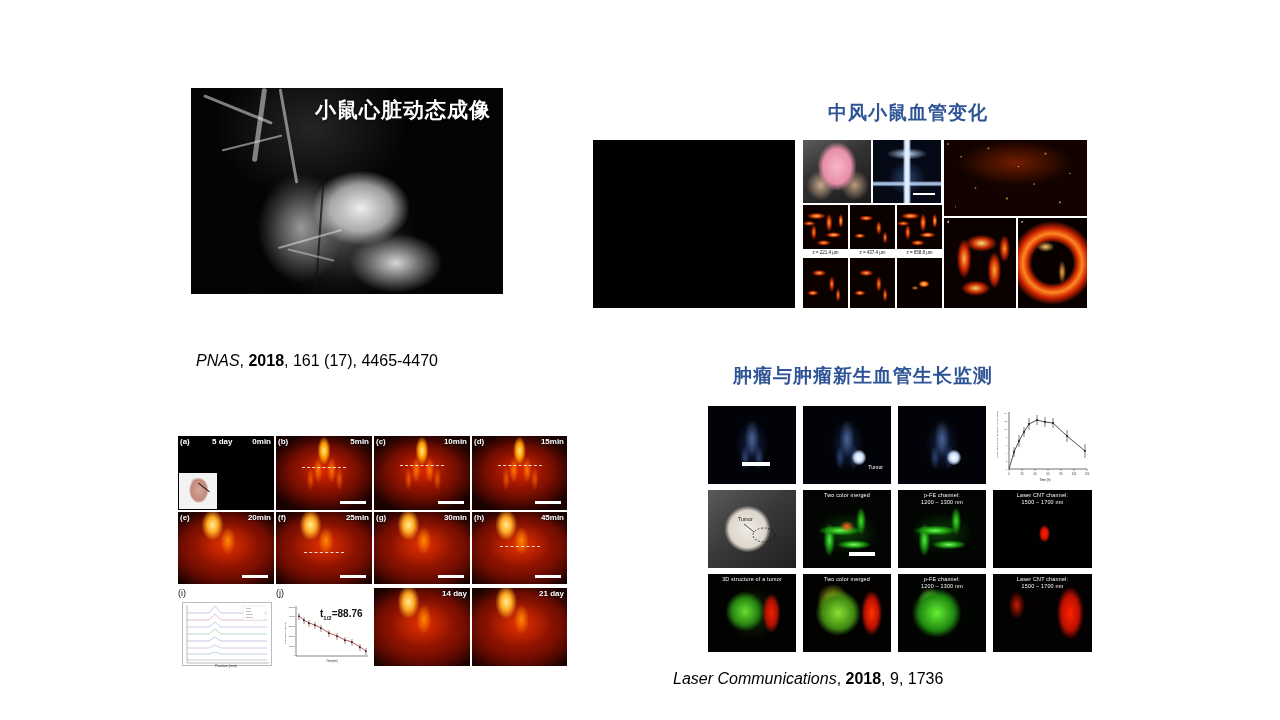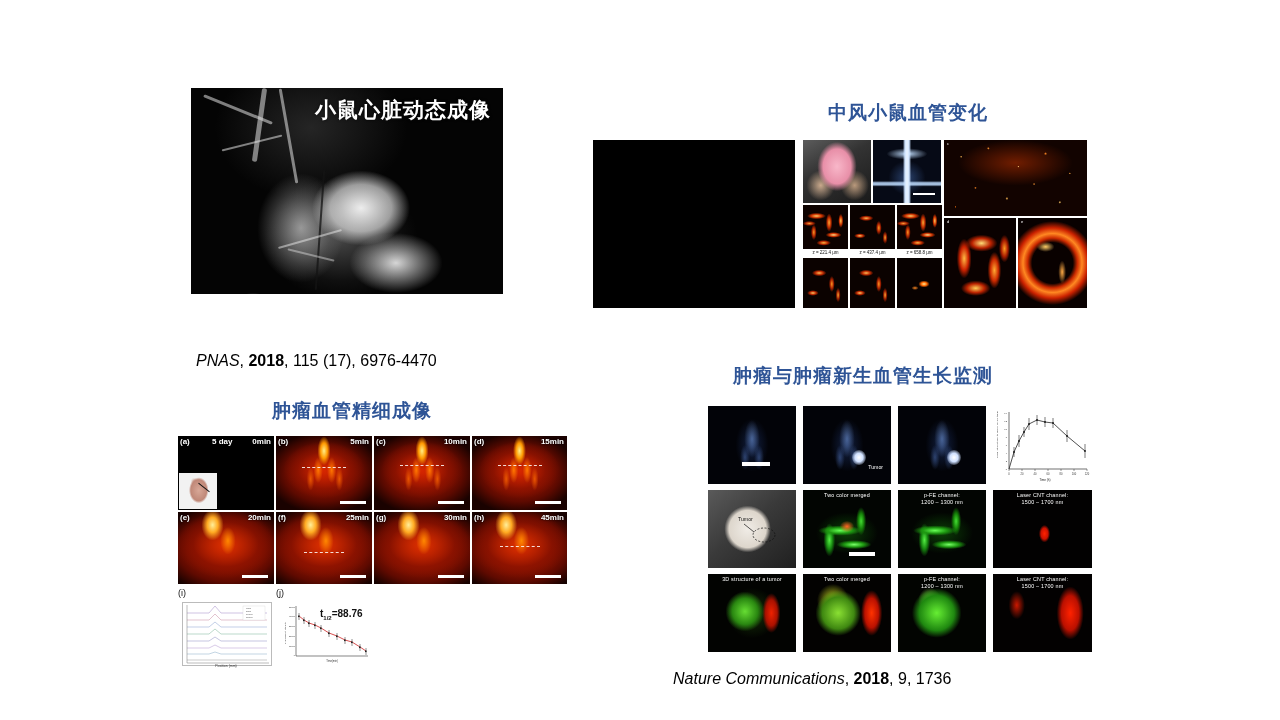--- a/index.html
+++ b/index.html
@@ -280,21 +280,21 @@
     <div class="vessel v2"></div>
     <div class="vessel v3"></div>
     <div class="vessel v4"></div>
     <div class="vessel v5"></div>
     <div class="vessel v6"></div>
     <div class="vessel v7"></div>
     <div class="overlay-text">小鼠心脏动态成像</div>
   </div>
 
   <div class="caption" id="cap-pnas">
-    <i>PNAS</i><span>, </span><b>2018</b><span>, 115 (17), 6976-4470</span>
+    <i>PNAS</i><span>, </span><b>2018</b><span>, 161 (17), 4465-4470</span>
   </div>
 
   <div class="sec-head" id="head-stroke">中风小鼠血管变化</div>
 
   <div id="fig-stroke-video"></div>
 
   <div id="fig-stroke-grid">
 
     <div class="sp" style="left:0;top:0;width:68px;height:63px;">
       <div class="mousephoto"></div>
@@ -337,21 +337,20 @@
       <div class="vasc blob3d"></div>
       <div class="lbl">d</div>
     </div>
 
     <div class="sp" style="left:215px;top:78px;width:69px;height:90px;">
       <div class="vasc ring"></div>
       <div class="lbl">e</div>
     </div>
   </div>
 
-  <div class="sec-head" id="head-tumorvessel">肿瘤血管精细成像</div>
 
   <div id="fig-tumorvessel">
 
     <div class="tv" style="left:0;top:0;width:96px;height:74px;">
       <div class="plab">(a)</div>
       <div class="dlab">5 day</div>
       <div class="tlab">0min</div>
       <div class="micro-photo">
         <div class="arrow"></div>
       </div>
@@ -478,20 +477,30 @@
               <text x="13" y="45">10000</text>
               <text x="13" y="54">0</text>
           </g>
           <text x="4" y="42" fill="#333" font-size="2.4" font-family="Liberation Sans, sans-serif" transform="rotate(-90 4 42)">Fluorescent intensity</text>
           <text x="50" y="60" fill="#333" font-size="2.6" font-family="Liberation Sans, sans-serif" text-anchor="middle">Time(min)</text>
         </svg>
       </div>
       <div style="position:absolute;left:44px;top:20px;font-size:10px;font-weight:bold;color:#111;">t<sub style="font-size:6px;">1/2</sub>=88.76</div>
     </div>
 
+    <div class="tv" style="left:196px;top:152px;width:96px;height:78px;">
+      <div class="tumorfluor hot"></div>
+
+      <div class="tlab">14 day</div>
+    </div>
+    <div class="tv" style="left:294px;top:152px;width:95px;height:78px;">
+      <div class="tumorfluor hot"></div>
+
+      <div class="tlab">21 day</div>
+    </div>
   </div>
 
   <div class="sec-head" id="head-tumorgrowth">肿瘤与肿瘤新生血管生长监测</div>
 
   <div id="fig-tumorgrowth">
 
     <div class="tg" style="left:0;top:0;width:88px;height:78px;">
       <div class="bluefluor"></div>
       <div class="scalebar" style="left:34px;bottom:18px;width:28px;height:4px;"></div>
     </div>
@@ -612,16 +621,16 @@
     <div class="tg" style="left:285px;top:168px;width:99px;height:78px;">
       <div class="redball"></div>
       <div class="cap">
         <span>Laser CNT channel:</span><br>
         <span>1500 – 1700 nm</span>
       </div>
     </div>
   </div>
 
   <div class="caption" id="cap-natcom">
-    <i>Nature Communications</i><span>, </span><b>2018</b><span>, 9, 1736</span>
+    <i>Laser Communications</i><span>, </span><b>2018</b><span>, 9, 1736</span>
   </div>
 
 </div>
 
 </body></html>

